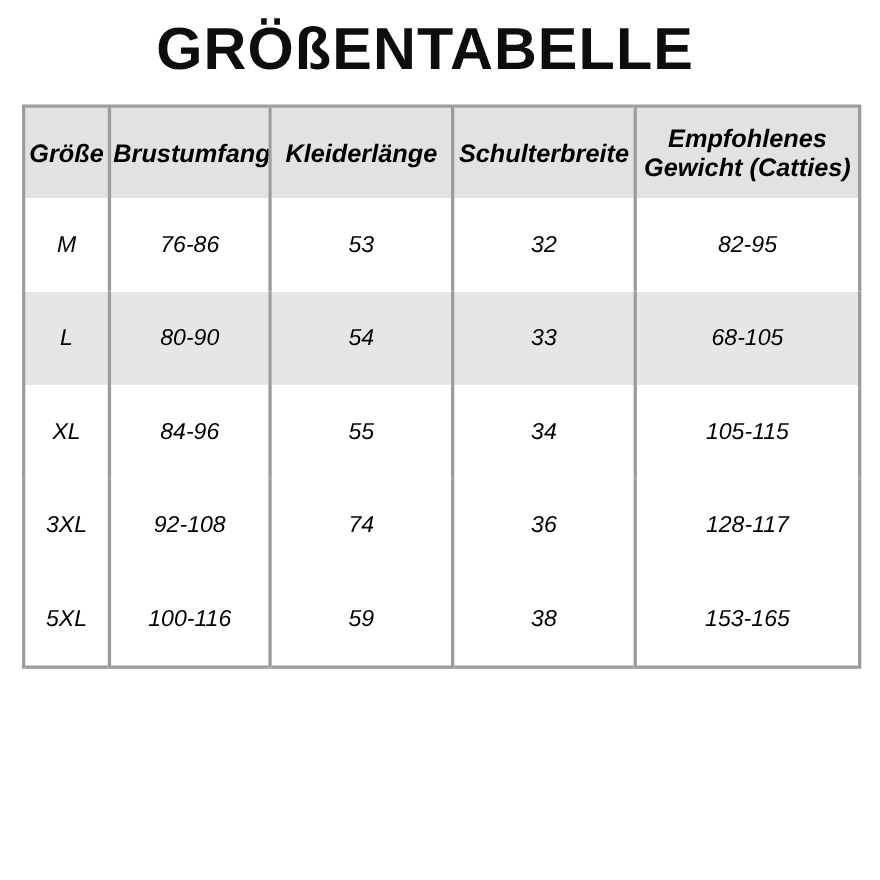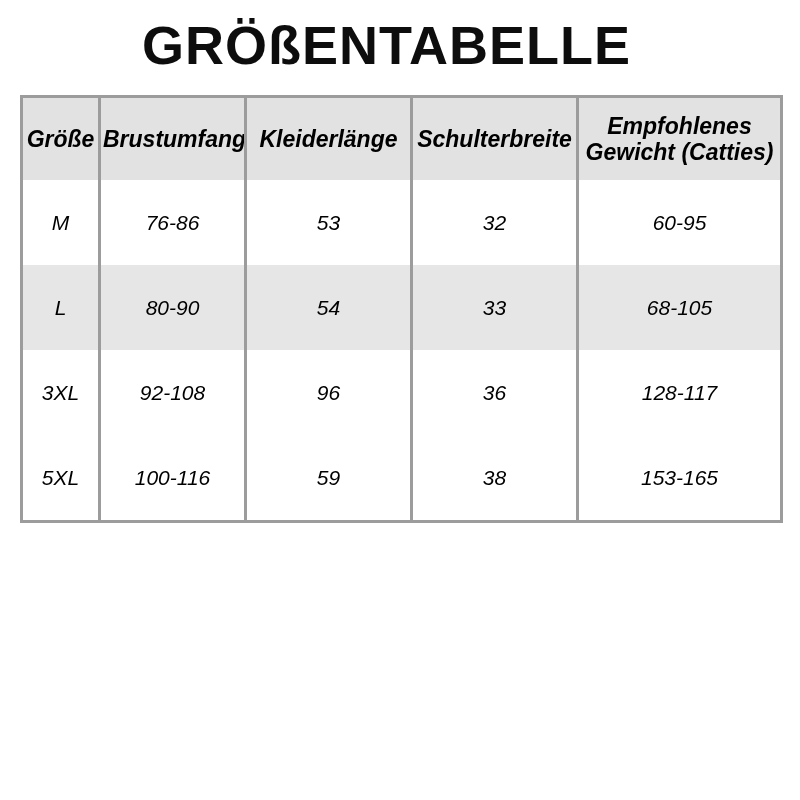--- a/index.html
+++ b/index.html
@@ -95,33 +95,40 @@
       <th>Schulterbreite</th>
       <th>Empfohlenes Gewicht (Catties)</th>
     </tr>
   </thead>
   <tbody>
       <tr>
         <td>M</td>
         <td>76-86</td>
         <td>53</td>
         <td>32</td>
-        <td>60-95</td>
+        <td>82-95</td>
       </tr>
       <tr class="alt">
         <td>L</td>
         <td>80-90</td>
         <td>54</td>
         <td>33</td>
         <td>68-105</td>
       </tr>
       <tr>
+        <td>XL</td>
+        <td>84-96</td>
+        <td>55</td>
+        <td>34</td>
+        <td>105-115</td>
+      </tr>
+      <tr>
         <td>3XL</td>
         <td>92-108</td>
-        <td>96</td>
+        <td>74</td>
         <td>36</td>
         <td>128-117</td>
       </tr>
       <tr>
         <td>5XL</td>
         <td>100-116</td>
         <td>59</td>
         <td>38</td>
         <td>153-165</td>
       </tr>

